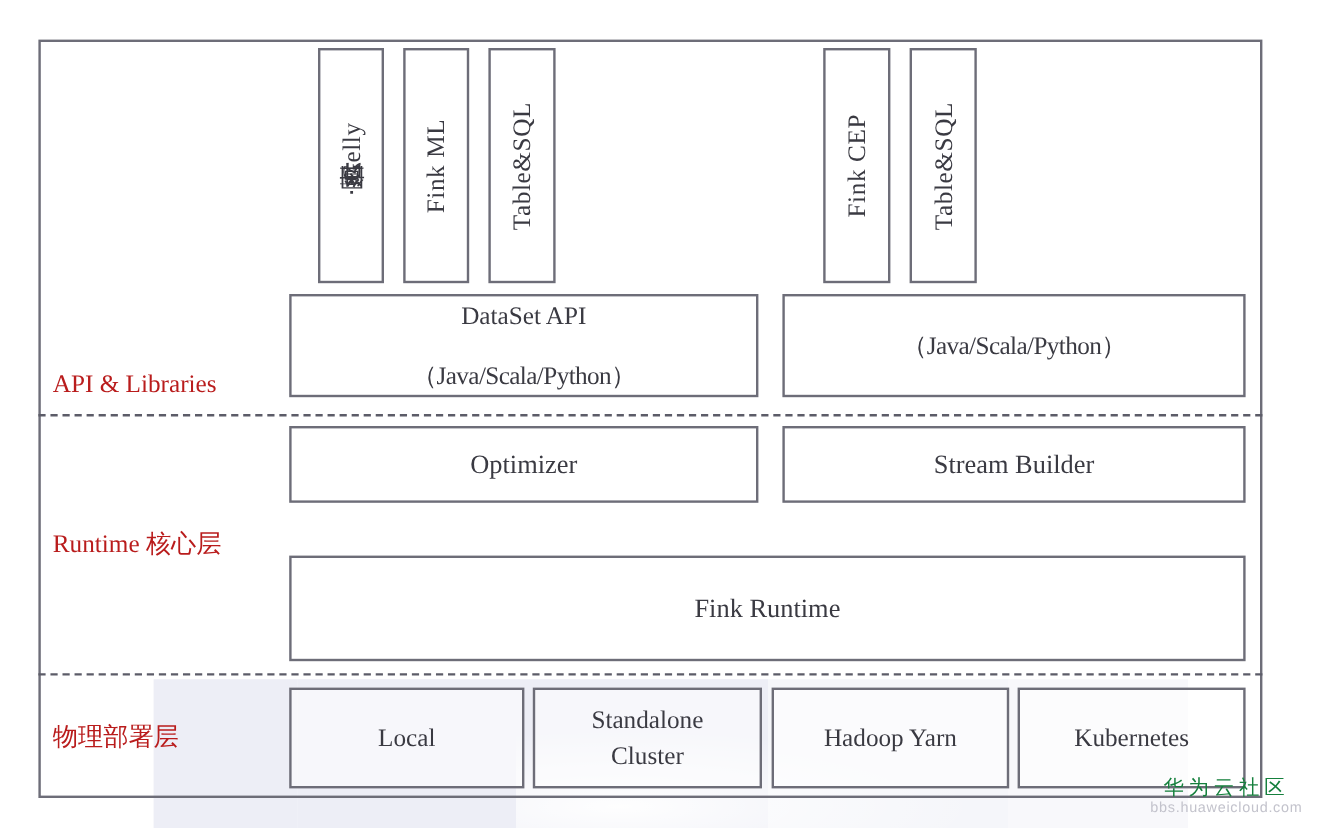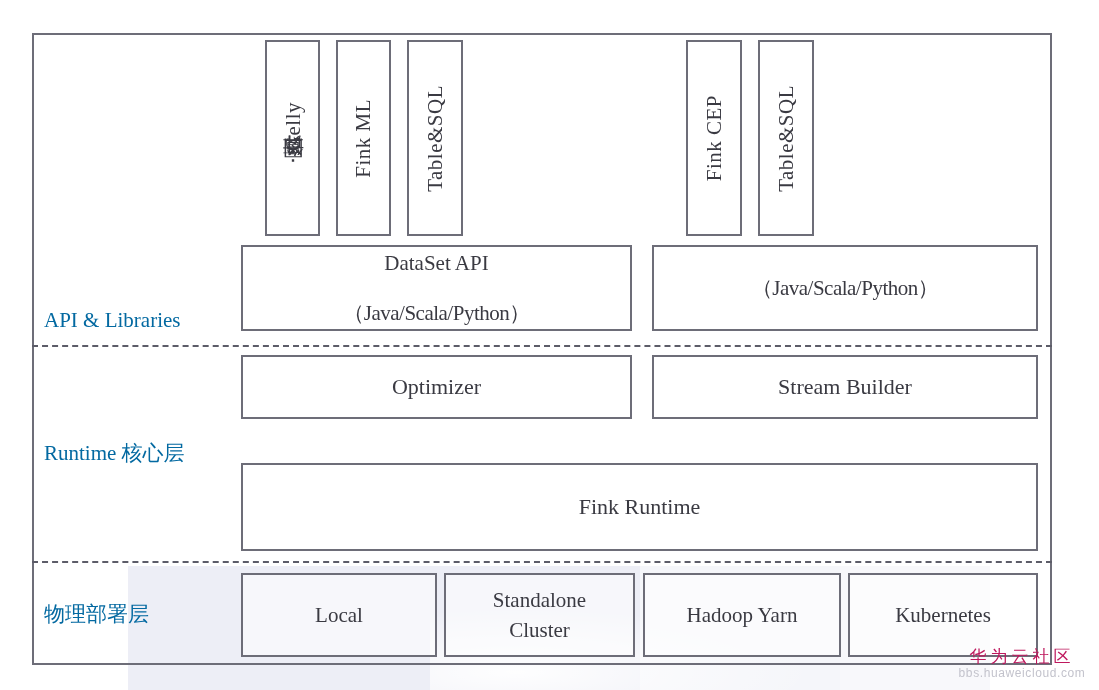--- a/index.html
+++ b/index.html
@@ -60,21 +60,21 @@
   .divider.d2 { top: 561px; }
 
   
   .row-label {
     position: absolute;
     left: 44px;
     width: 196px;
     text-align: left;
     font-size: 21px;
     line-height: 1.2;
-    color: #0369a1;
+    color: #b91c1c;
     white-space: nowrap;
   }
   .row-label.lab-api  { top: 308px; }
   .row-label.lab-rt   { top: 441px; }
   .row-label.lab-phys { top: 602px; }
 
   
   .box {
     position: absolute;
     border: 2px solid #6d6d78;
@@ -162,21 +162,21 @@
     position: absolute;
     left: 952px;
     top: 648px;
     width: 140px;
     text-align: center;
     pointer-events: none;
   }
   .watermark .wm-cn {
     font-size: 17px;
     letter-spacing: 4px;
-    color: #be185d;
+    color: #15803d;
     line-height: 1.05;
     white-space: nowrap;
   }
   .watermark .wm-url {
     font-size: 12px;
     letter-spacing: .6px;
     color: #c3c3cc;
     font-family: "Liberation Sans", sans-serif;
     white-space: nowrap;
   }

